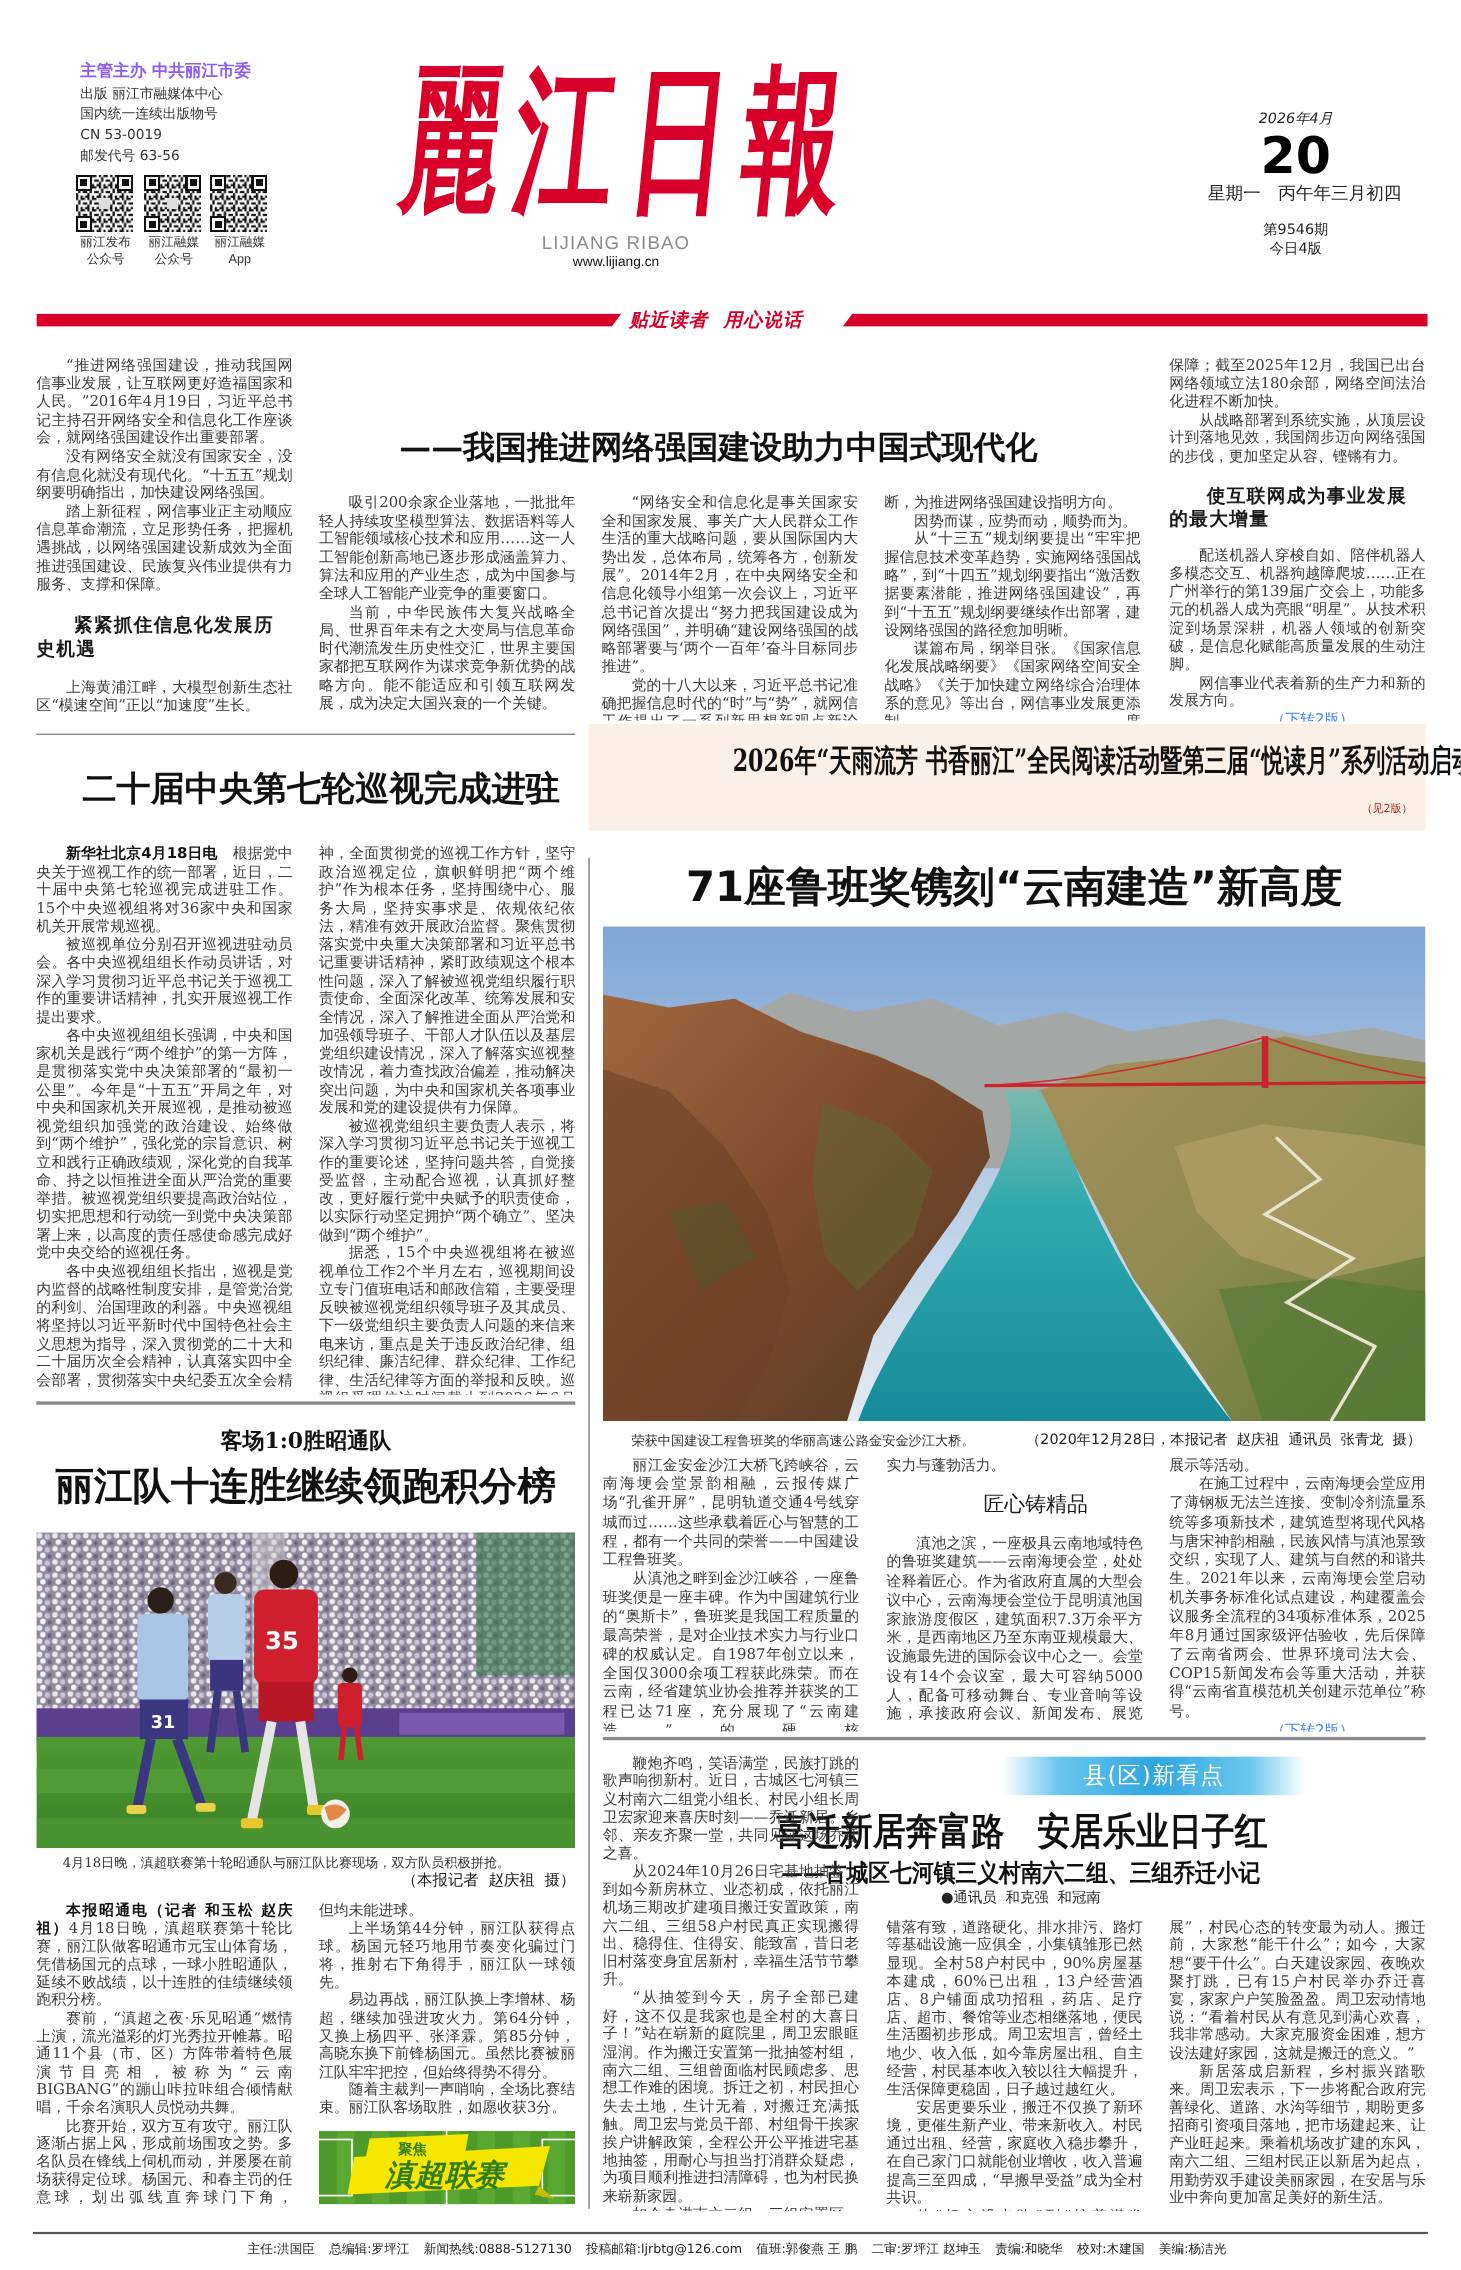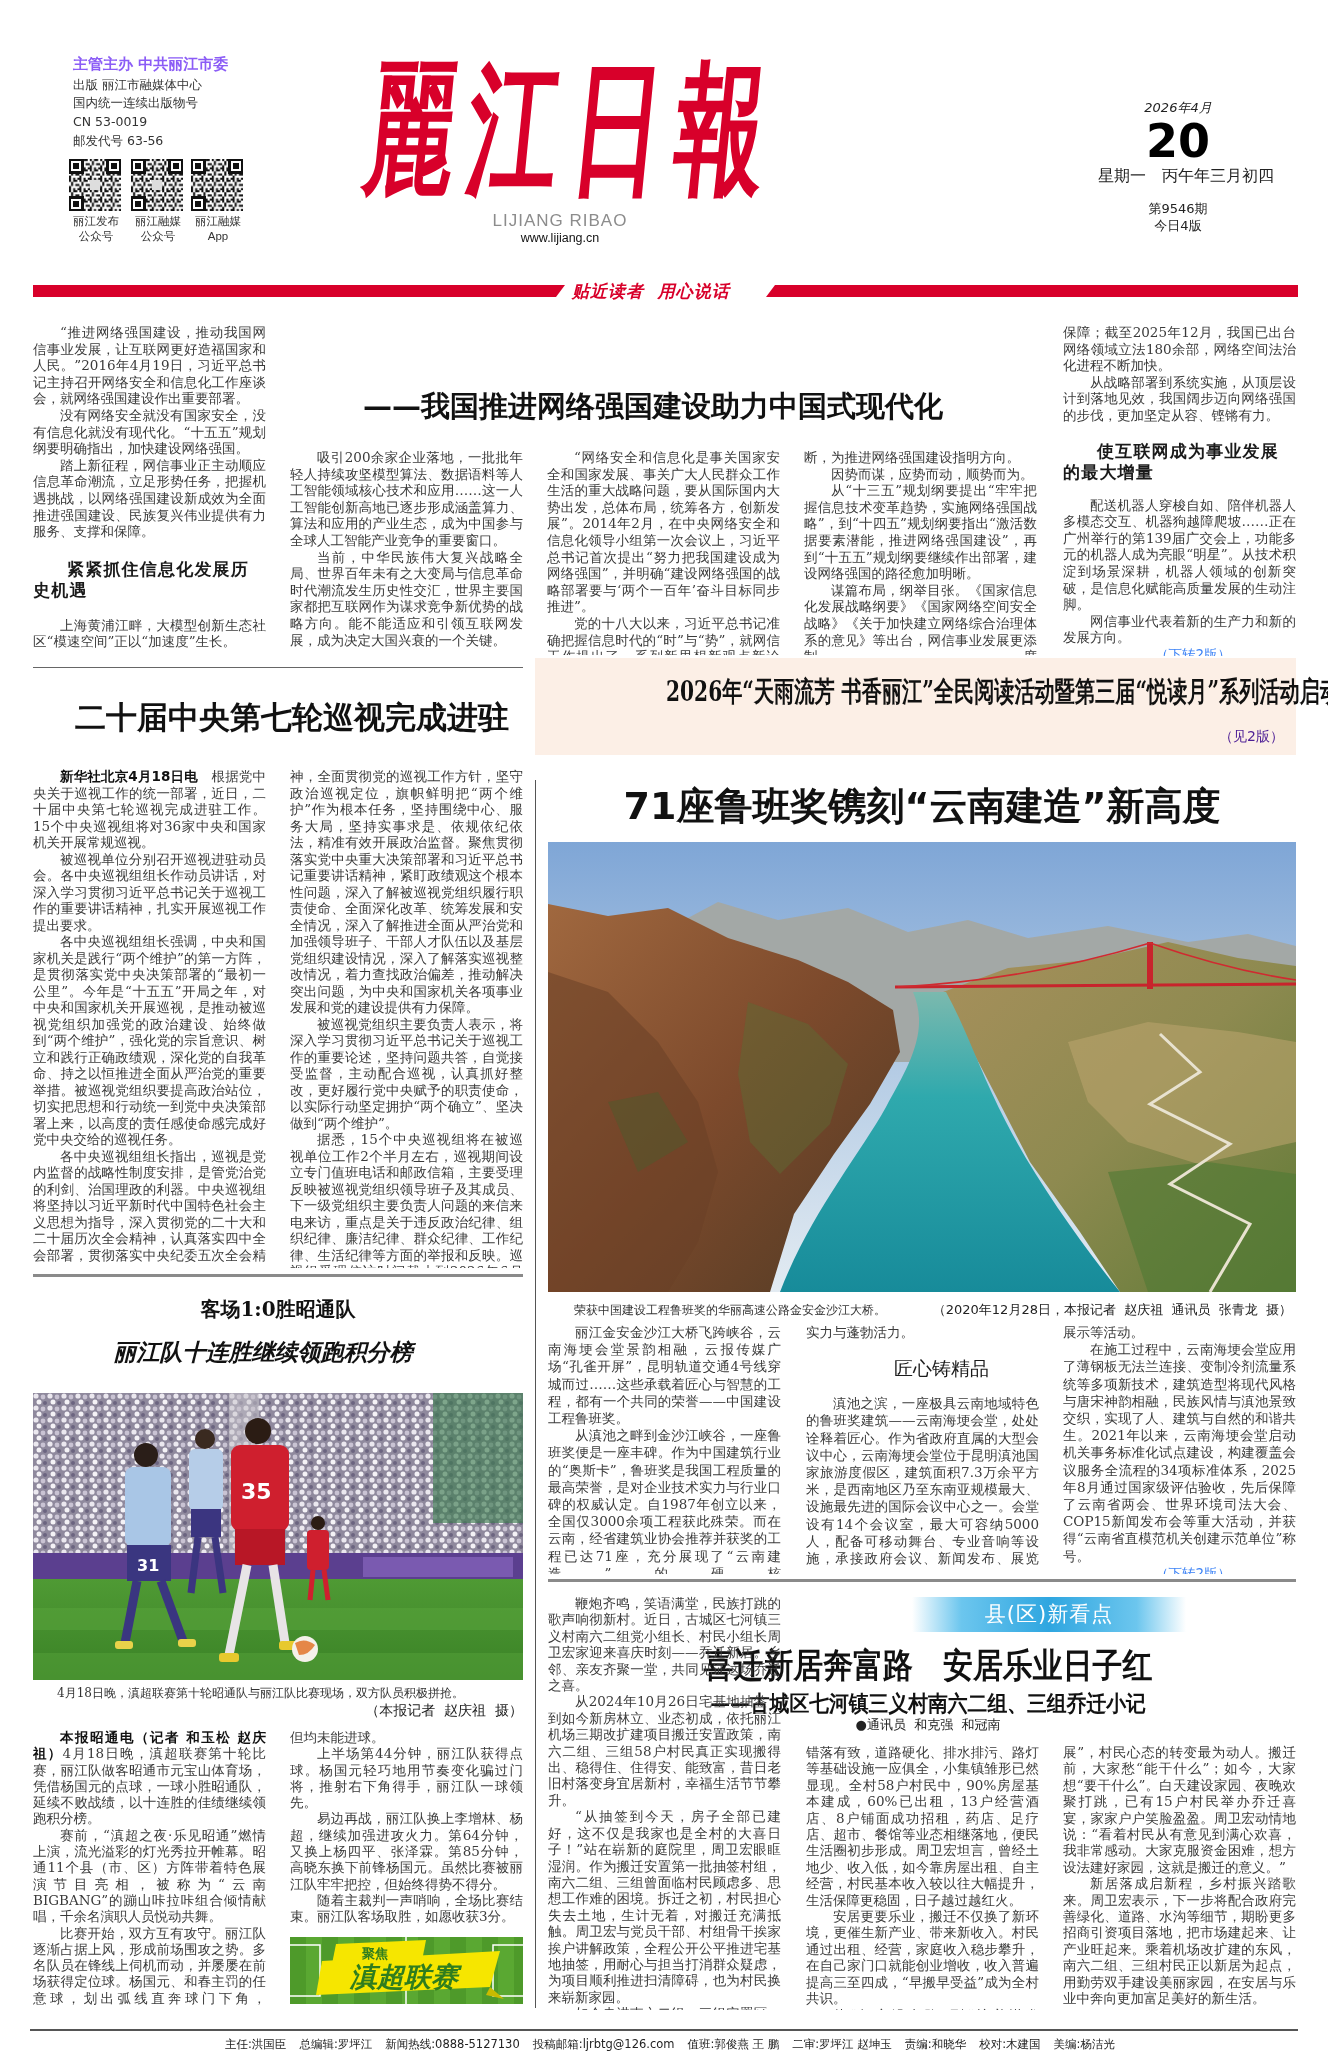--- a/index.html
+++ b/index.html
@@ -42,24 +42,24 @@
 
 
 .hl{position:absolute;text-align:center;color:#111;white-space:nowrap;}
 .hl-lead{left:283px;top:320px;width:740px;font-family:"DejaVu Sans","Liberation Sans",sans-serif;font-weight:900;font-size:49px;line-height:66px;}
 .hl-lead span{display:inline-block;transform:scaleY(1.12);}
 .hl-lead-sub{left:283px;top:388px;width:740px;font-family:"DejaVu Serif","Liberation Serif",serif;font-weight:bold;font-size:29px;line-height:36px;}
 .hl-xunshi{left:47px;top:697px;width:490px;font-family:"DejaVu Sans","Liberation Sans",sans-serif;font-weight:bold;font-size:31px;line-height:40px;}
 .promo{position:absolute;left:535px;top:658px;width:761px;height:97px;background:var(--promo-bg);}
 .promo-title{position:absolute;left:0;top:14px;width:761px;text-align:center;white-space:nowrap;}
 .promo-title span{display:inline-block;font-family:"DejaVu Serif","Liberation Serif",serif;font-weight:bold;font-size:28px;line-height:40px;color:#111;transform:scaleX(0.72);transform-origin:center;}
-.promo-jump{position:absolute;right:12px;top:70px;font-family:"DejaVu Sans","Liberation Sans",sans-serif;font-size:14px;color:#4c1d95;}
+.promo-jump{position:absolute;right:12px;top:70px;font-family:"DejaVu Sans","Liberation Sans",sans-serif;font-size:10px;color:#b91c1c;}
 .hl-luban{left:548px;top:783px;width:748px;font-family:"DejaVu Sans","Liberation Sans",sans-serif;font-weight:900;font-size:38px;line-height:46px;}
 .hl-sports-kicker{left:33px;top:1296px;width:490px;font-family:"DejaVu Serif","Liberation Serif",serif;font-weight:bold;font-size:20px;line-height:26px;}
-.hl-sports{left:18px;top:1330px;width:490px;font-family:"DejaVu Sans","Liberation Sans",sans-serif;font-weight:900;font-size:23px;line-height:44px;font-style:italic;}
+.hl-sports{left:33px;top:1330px;width:490px;font-family:"DejaVu Sans","Liberation Sans",sans-serif;font-weight:900;font-size:35px;line-height:44px;}
 .county-label{position:absolute;left:912px;top:1597px;width:274px;height:35px;background:linear-gradient(90deg,rgba(255,255,255,0) 0%,#6cc6ee 18%,var(--section-blue) 50%,#6cc6ee 82%,rgba(255,255,255,0) 100%);color:#fff;text-align:center;font-family:"DejaVu Sans","Liberation Sans",sans-serif;font-size:21px;line-height:35px;letter-spacing:1px;}
 .hl-county{left:560px;top:1642px;width:736px;}
 .hl-county span{display:inline-block;font-family:"DejaVu Sans","Liberation Sans",sans-serif;font-weight:900;font-size:34px;line-height:46px;color:#111;transform:scaleX(0.88);transform-origin:center;white-space:pre;}
 .hl-county-sub{left:560px;top:1689px;width:736px;}
 .hl-county-sub span{display:inline-block;font-family:"DejaVu Serif","Liberation Serif",serif;font-weight:bold;font-size:22px;line-height:28px;color:#111;transform:scaleX(0.9);}
 .byline{position:absolute;left:560px;top:1716px;width:736px;text-align:center;font-family:"DejaVu Sans","Liberation Sans",sans-serif;font-size:13px;color:#222;white-space:pre;}
 
 
 .photo{position:absolute;overflow:hidden;}
 .photo svg{display:block;width:100%;height:100%;}

